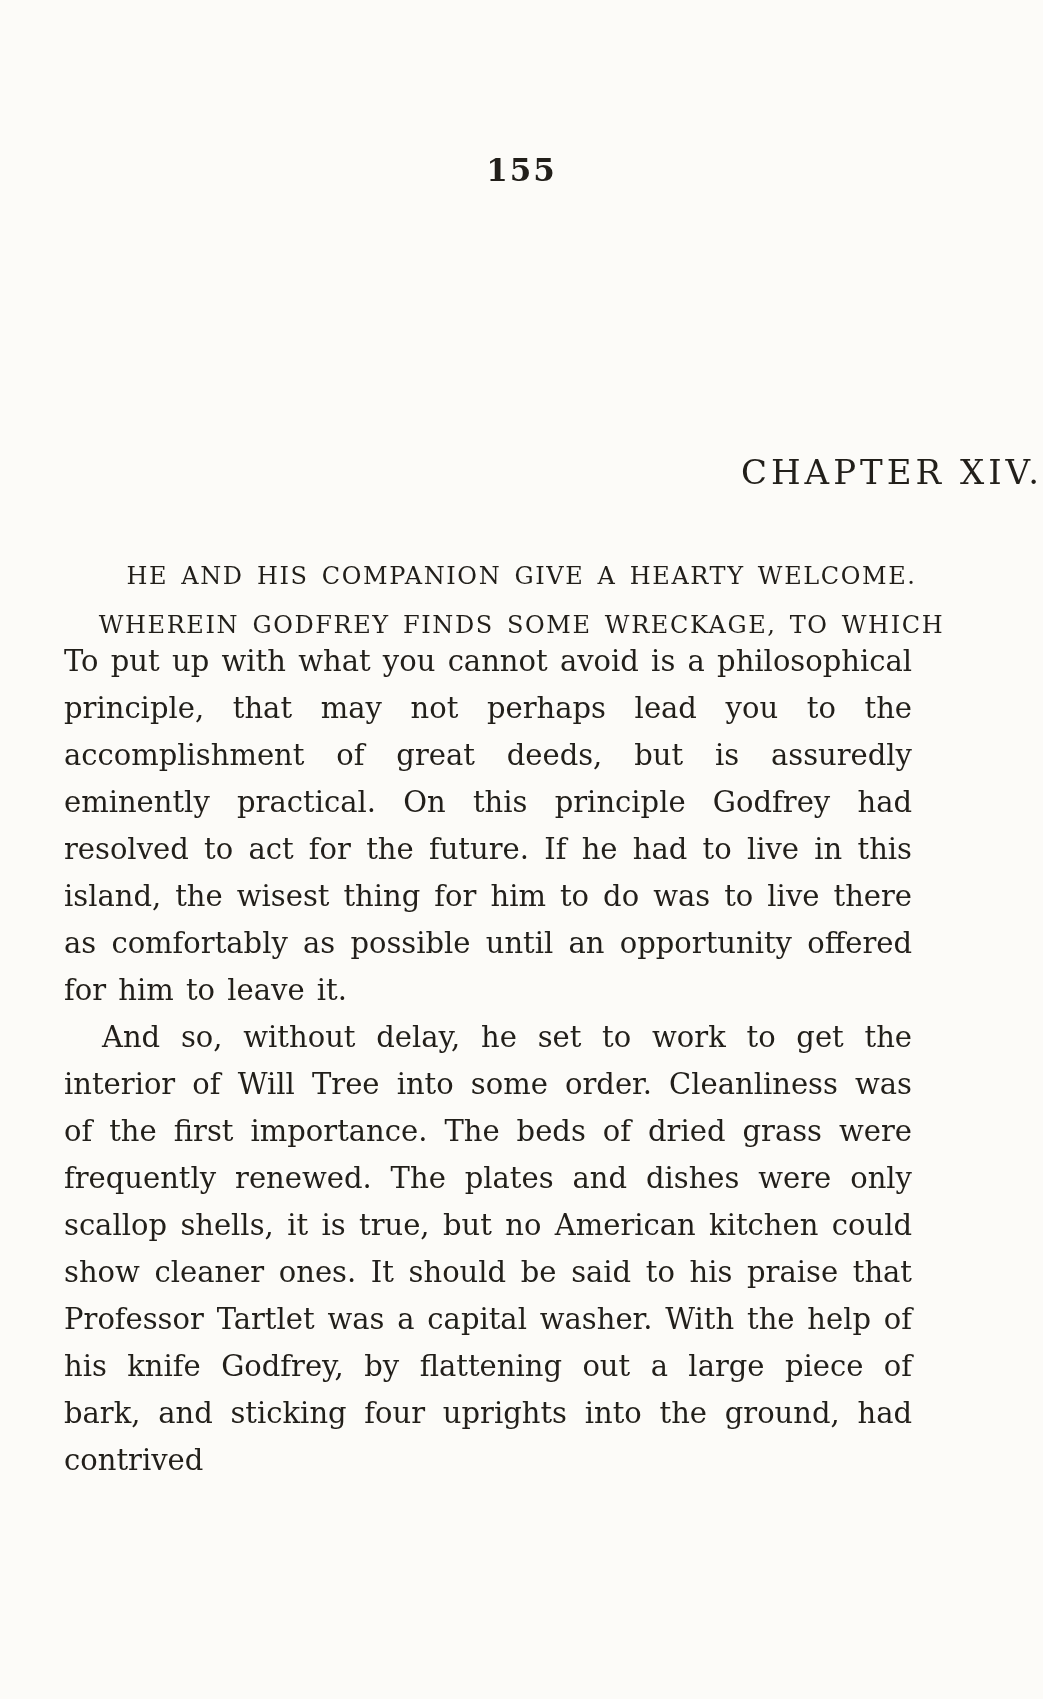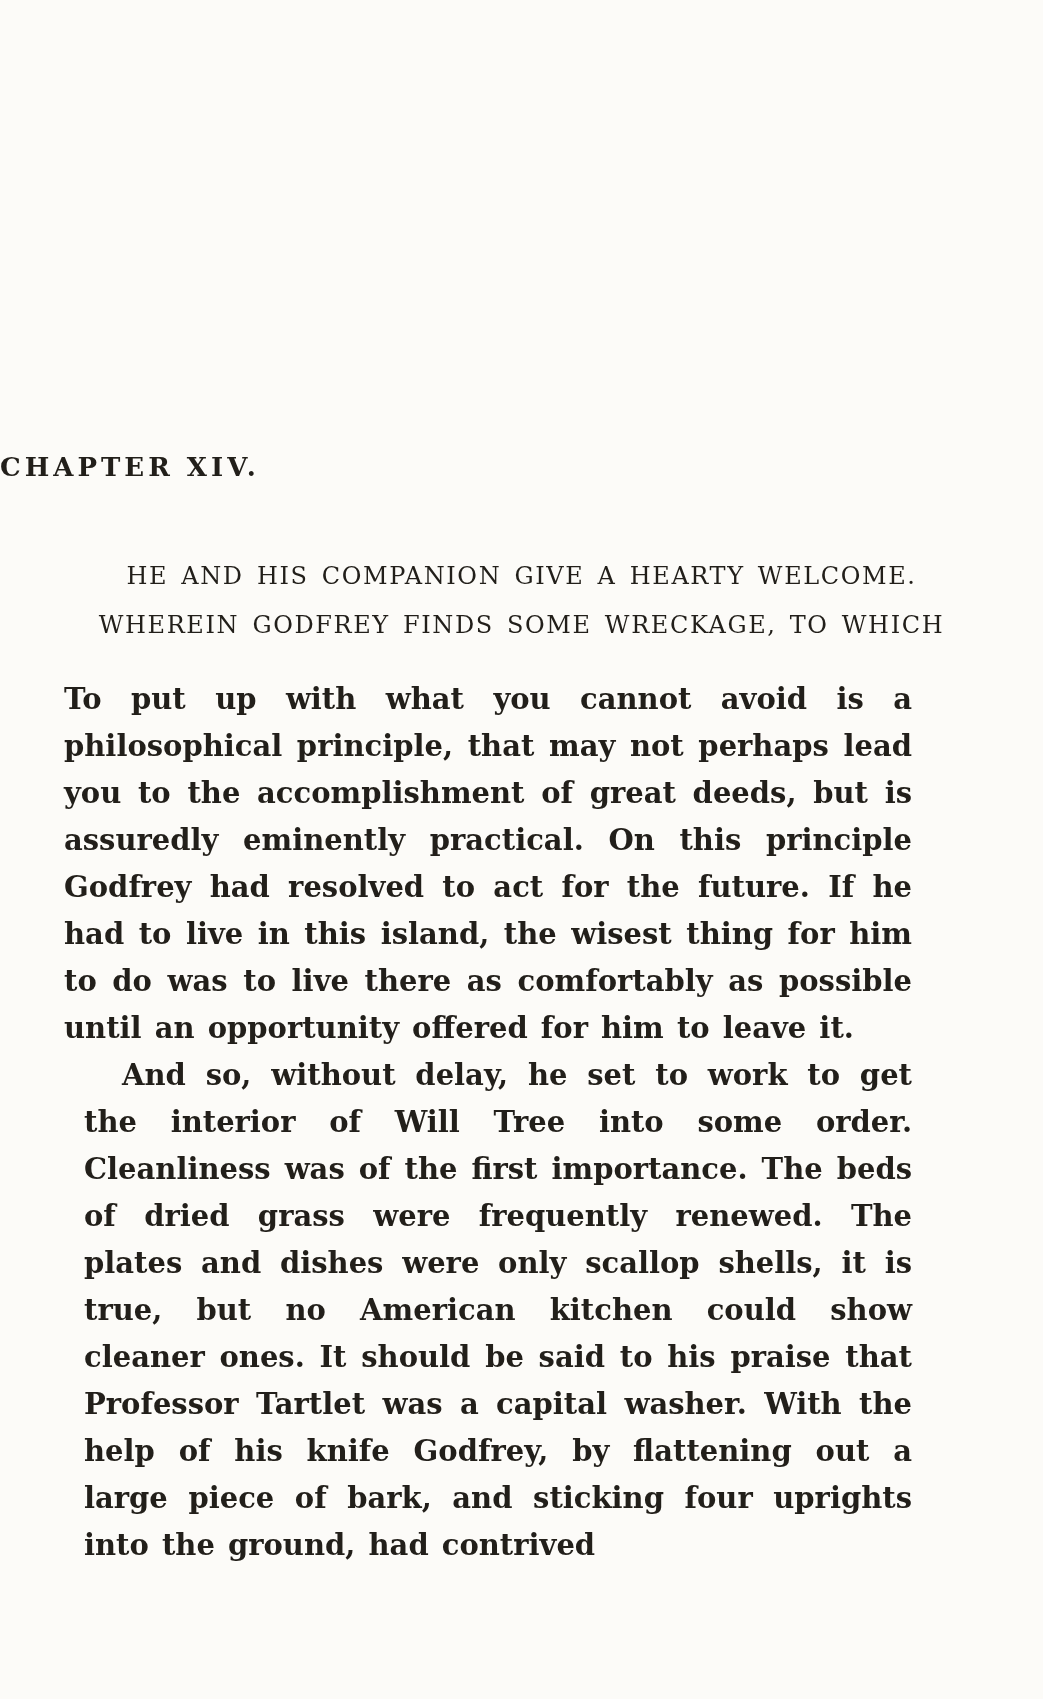--- a/index.html
+++ b/index.html
@@ -27,60 +27,59 @@
     font-size: 31px;
     font-weight: bold;
     letter-spacing: 2px;
   }
   .chapter-heading {
     position: absolute;
     top: 452px;
     left: 0;
     width: 100%;
     margin: 0;
-    text-align: left;
-    font-size: 26px;
-    font-weight: bold;
+    text-align: right;
+    font-size: 34px;
+    font-weight: normal;
     letter-spacing: 4px;
   }
   .chapter-subtitle {
     position: absolute;
     top: 552px;
     left: 0;
     width: 100%;
     text-align: center;
     font-size: 24px;
     line-height: 49px;
     letter-spacing: 1.6px;
     word-spacing: 4px;
   }
   .body-text {
     position: absolute;
-    top: 676px;
+    top: 638px;
     left: 64px;
     width: 848px;
-    font-weight: bold;
   }
   .body-text p {
     margin: 0;
     font-size: 29px;
     line-height: 47px;
     text-align: justify;
     word-spacing: 3px;
   }
   .body-text p.indented {
     text-indent: 38px;
-    margin-left: 20px;
   }
 </style>
 </head>
 <body>
 
 <div class="scan-page">
 
+  <div class="page-number">155</div>
 
   <h1 class="chapter-heading">CHAPTER XIV.</h1>
 
   <div class="chapter-subtitle">
     <div>HE AND HIS COMPANION GIVE A HEARTY WELCOME.</div>
     <div>WHEREIN GODFREY FINDS SOME WRECKAGE, TO WHICH</div>
   </div>
 
   <div class="body-text">
     <p>To put up with what you cannot avoid is a philosophical principle, that may not perhaps lead you to the accomplishment of great deeds, but is assuredly eminently practical. On this principle Godfrey had resolved to act for the future. If he had to live in this island, the wisest thing for him to do was to live there as comfortably as possible until an opportunity offered for him to leave it.</p>

